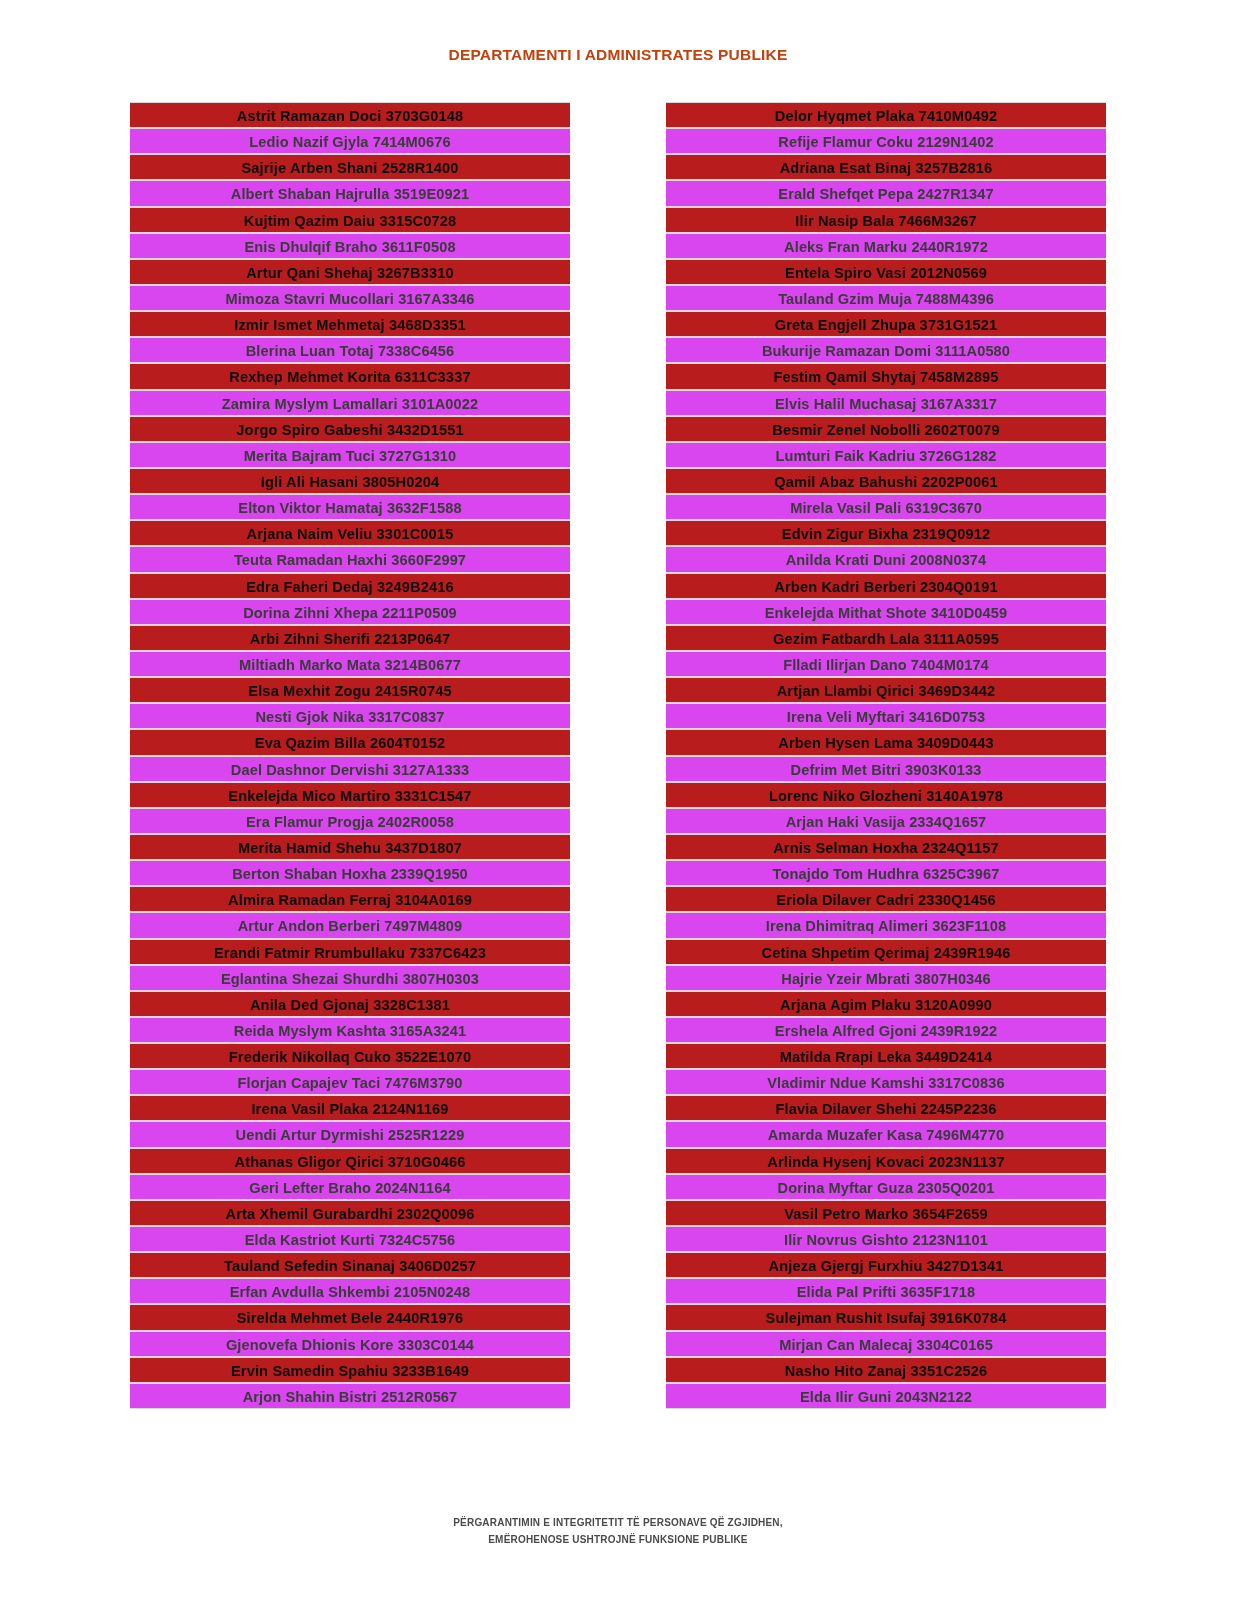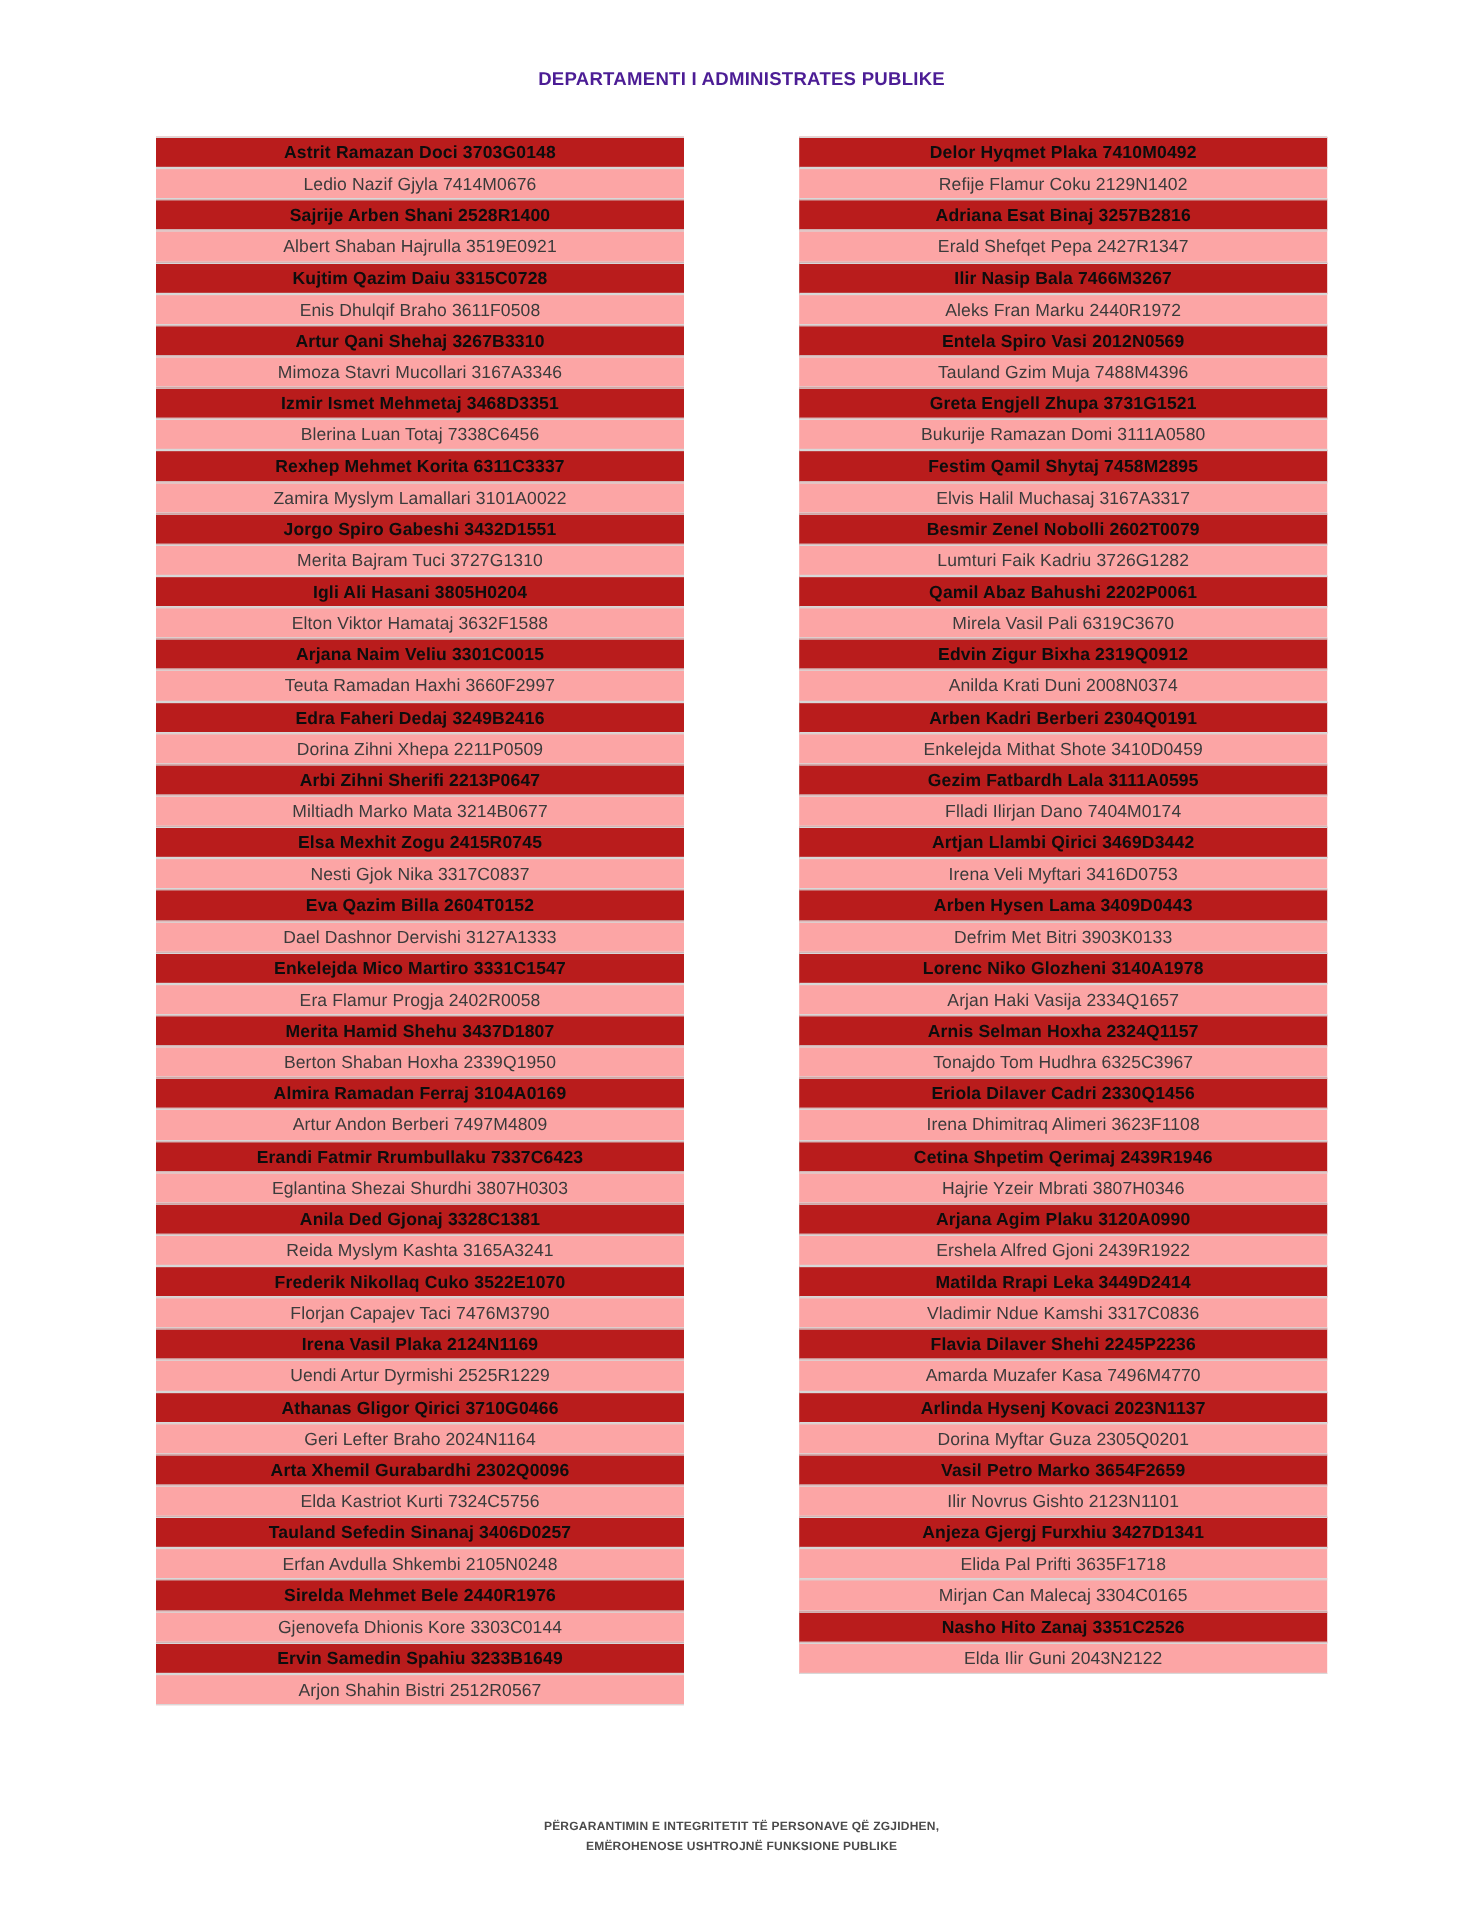--- a/index.html
+++ b/index.html
@@ -19,22 +19,22 @@
     width: 1236px;
     height: 1600px;
     position: relative;
     box-sizing: border-box;
   }
   .doc-title {
     text-align: center;
     font-size: 15.5px;
     font-weight: bold;
     letter-spacing: 0.2px;
-    color: #4c1d95;
-    padding-top: 58px;
+    color: #c2410c;
+    padding-top: 46px;
     font-family: "Liberation Sans", sans-serif;
   }
   .columns {
     display: flex;
     justify-content: space-between;
     padding: 38px 130px 0 130px;
     box-sizing: border-box;
     gap: 58px;
   }
   .col {
@@ -53,22 +53,22 @@
     border-top: 1px solid #d8d8d8;
     border-bottom: 1px solid #d8d8d8;
   }
   .row.odd {
     background: #b91c1c;
     font-weight: bold;
     color: #0d0d0d;
     letter-spacing: 0.15px;
   }
   .row.even {
-    background: #fca5a5;
-    font-weight: normal;
+    background: #d946ef;
+    font-weight: bold;
     color: #3b3b3b;
     letter-spacing: 0.1px;
   }
   .footer {
     position: absolute;
     left: 0;
     right: 0;
     bottom: 52px;
     text-align: center;
     font-size: 10px;
@@ -179,20 +179,21 @@
         <div class="row odd">Matilda Rrapi Leka 3449D2414</div>
         <div class="row even">Vladimir Ndue Kamshi 3317C0836</div>
         <div class="row odd">Flavia Dilaver Shehi 2245P2236</div>
         <div class="row even">Amarda Muzafer Kasa 7496M4770</div>
         <div class="row odd">Arlinda Hysenj Kovaci 2023N1137</div>
         <div class="row even">Dorina Myftar Guza 2305Q0201</div>
         <div class="row odd">Vasil Petro Marko 3654F2659</div>
         <div class="row even">Ilir Novrus Gishto 2123N1101</div>
         <div class="row odd">Anjeza Gjergj Furxhiu 3427D1341</div>
         <div class="row even">Elida Pal Prifti 3635F1718</div>
+        <div class="row odd">Sulejman Rushit Isufaj 3916K0784</div>
         <div class="row even">Mirjan Can Malecaj 3304C0165</div>
         <div class="row odd">Nasho Hito Zanaj 3351C2526</div>
         <div class="row even">Elda Ilir Guni 2043N2122</div>
       </div>
   </div>
 
   <div class="footer">
     <div>PËRGARANTIMIN E INTEGRITETIT TË PERSONAVE QË ZGJIDHEN,</div>
     <div>EMËROHENOSE USHTROJNË FUNKSIONE PUBLIKE</div>
   </div>

